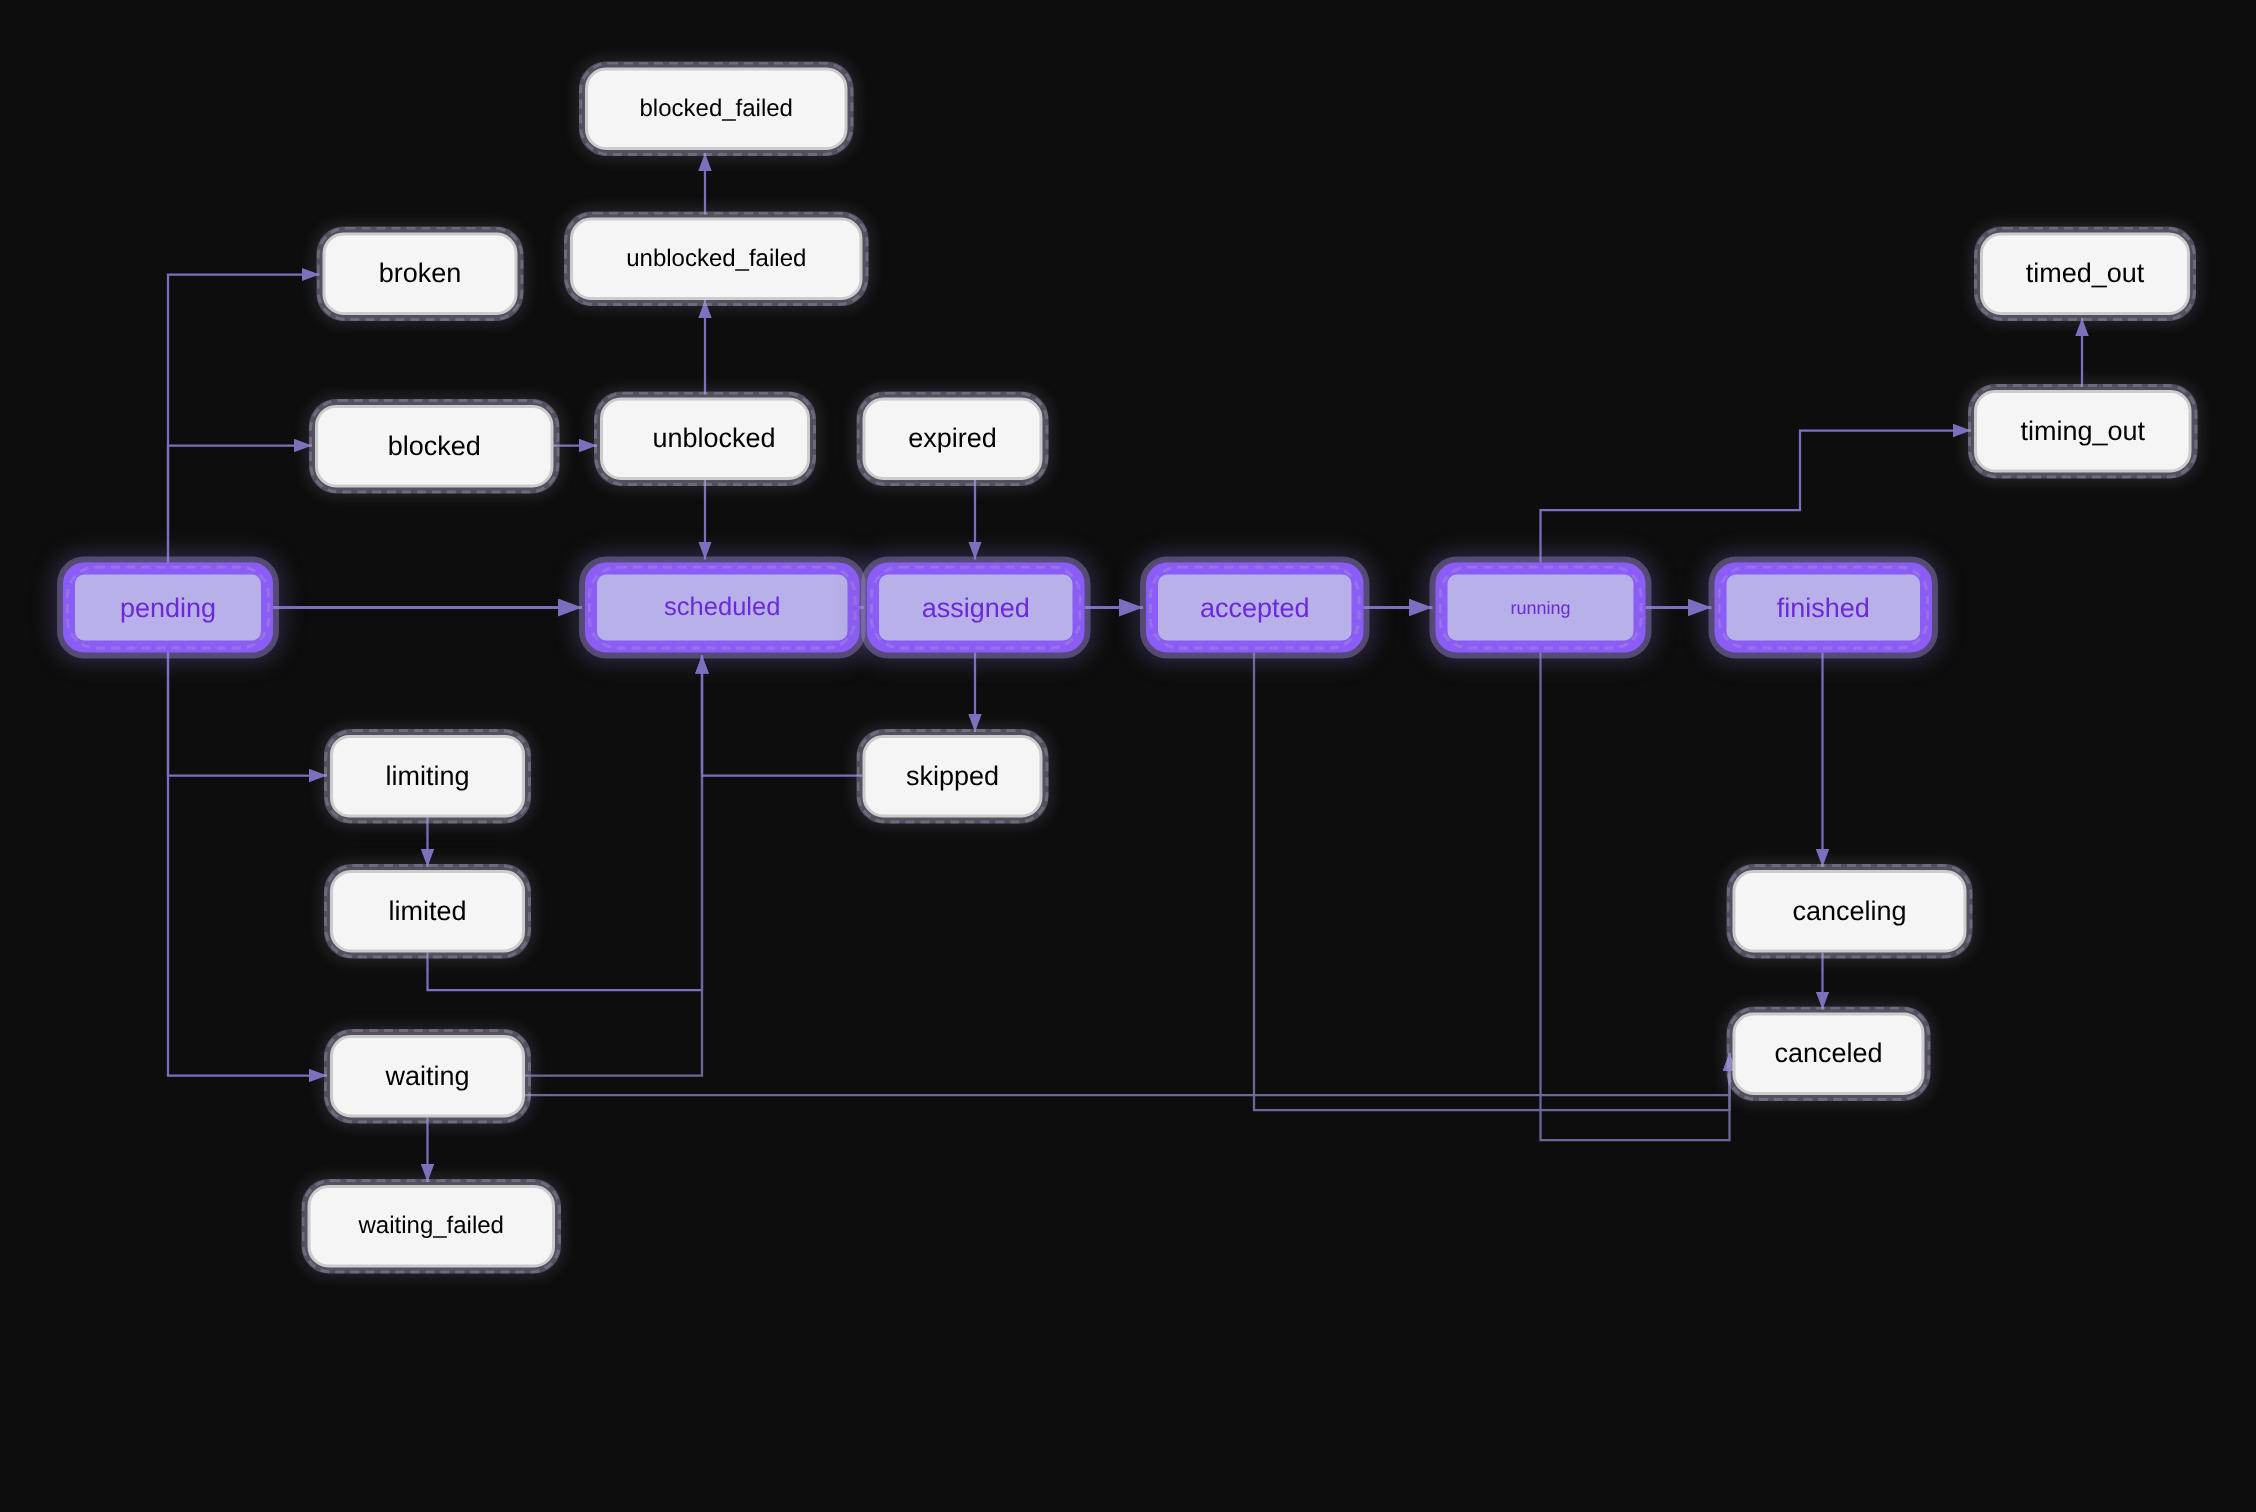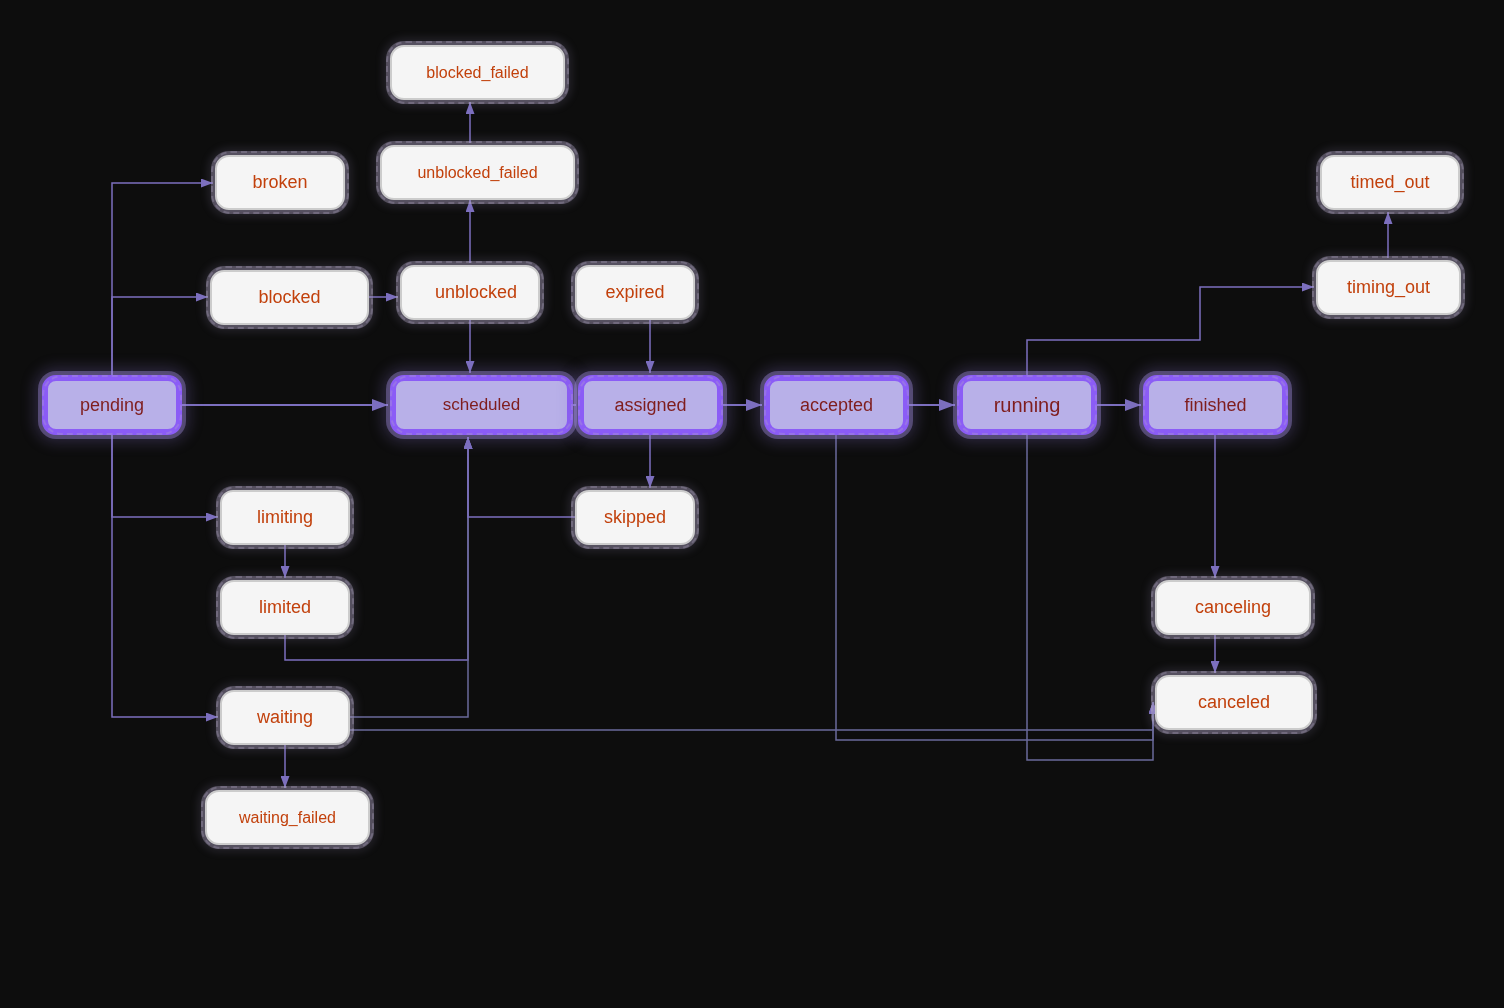--- a/index.html
+++ b/index.html
@@ -30,27 +30,27 @@
       align-items: center;
       justify-content: center;
       font-size: 18px;
       font-weight: 500;
       cursor: default;
       white-space: nowrap;
     }
     .node-white {
       background: #f5f5f5;
       border: 2px solid #ccc;
-      color: #c2410c;
+      color: #000000;
       box-shadow: 0 0 0 4px rgba(180,170,200,0.35), 0 0 10px 6px rgba(150,140,180,0.2);
     }
     .node-purple {
       background: #b8b0e8;
-      border: 6px solid #8b5cf6;
-      color: #7f1d1d;
+      border: 8px solid #8b5cf6;
+      color: #6d28d9;
       box-shadow: 0 0 0 4px rgba(160,140,220,0.4), 0 0 14px 8px rgba(130,110,200,0.25);
     }
     
     .node::before {
       content: '';
       position: absolute;
       inset: -6px;
       border-radius: 20px;
       border: 2px dashed rgba(180,170,200,0.3);
       pointer-events: none;
@@ -166,32 +166,32 @@
       </div>
       <div class="node node-white" style="left: 575px; top: 490px; width: 120px; height: 55px; font-size: 18px;">
         <span>skipped</span>
       </div>
       <div class="node node-purple" style="left: 578px; top: 375px; width: 145px; height: 60px; font-size: 18px;">
         <span>assigned</span>
       </div>
       <div class="node node-purple" style="left: 764px; top: 375px; width: 145px; height: 60px; font-size: 18px;">
         <span>accepted</span>
       </div>
-      <div class="node node-purple" style="left: 957px; top: 375px; width: 140px; height: 60px; font-size: 20px;">
+      <div class="node node-purple" style="left: 957px; top: 375px; width: 140px; height: 60px; font-size: 12px;">
         <span>running</span>
       </div>
       <div class="node node-purple" style="left: 1143px; top: 375px; width: 145px; height: 60px; font-size: 18px;">
         <span>finished</span>
       </div>
       <div class="node node-white" style="left: 1320px; top: 155px; width: 140px; height: 55px; font-size: 18px;">
         <span>timed_out</span>
       </div>
       <div class="node node-white" style="left: 1316px; top: 260px; width: 145px; height: 55px; font-size: 18px;">
         <span>timing_out</span>
       </div>
       <div class="node node-white" style="left: 1155px; top: 580px; width: 156px; height: 55px; font-size: 18px;">
         <span>canceling</span>
       </div>
-      <div class="node node-white" style="left: 1155px; top: 675px; width: 158px; height: 55px; font-size: 18px;">
+      <div class="node node-white" style="left: 1155px; top: 675px; width: 128px; height: 55px; font-size: 18px;">
         <span>canceled</span>
       </div>
     </div>
 </div>
 
 </body></html>

